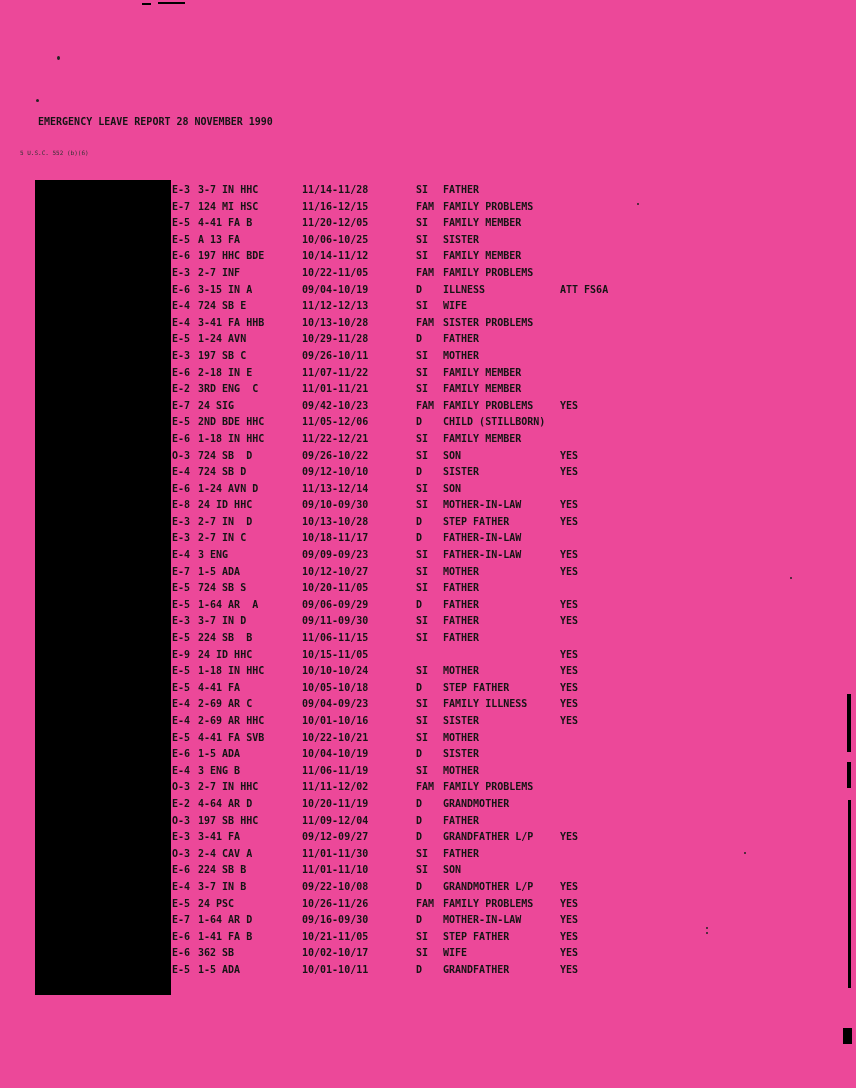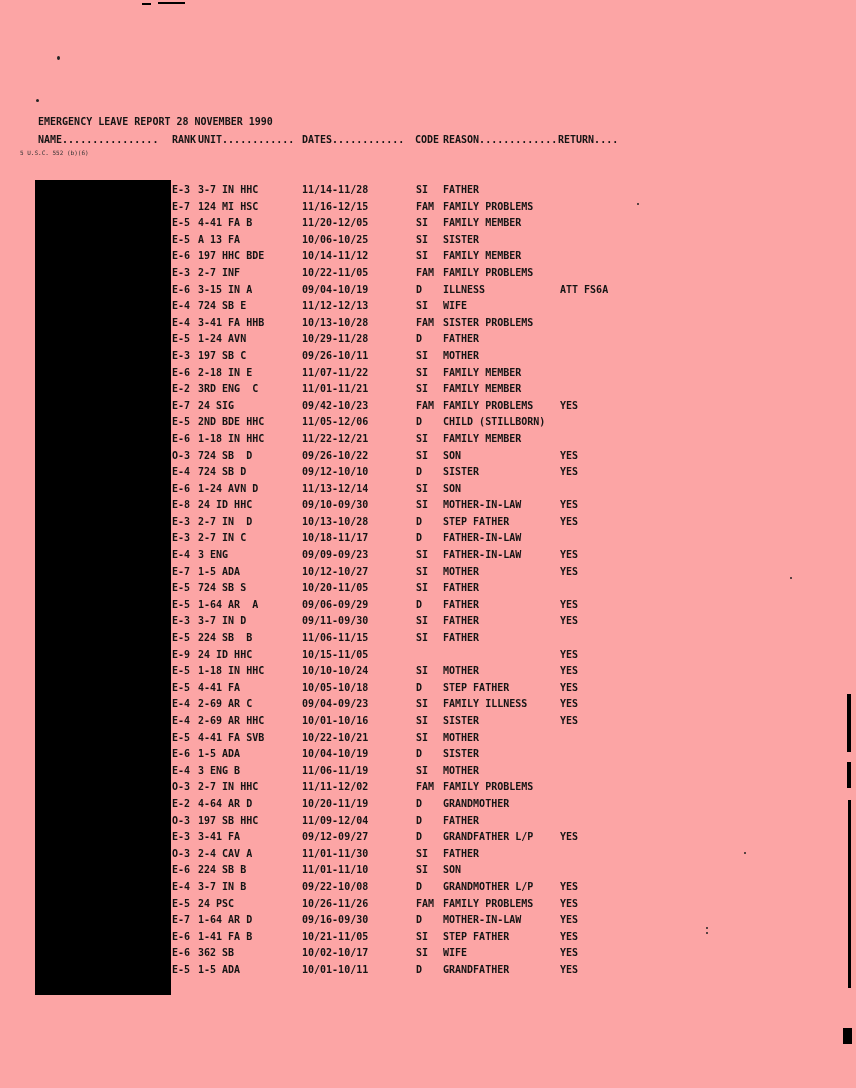--- a/index.html
+++ b/index.html
@@ -1,19 +1,19 @@
 <!DOCTYPE html>
 <html><head>
 <meta charset="utf-8">
 <style>
   html,body{margin:0;padding:0;background:#fff;}
   .page{
     position:relative;
     width:856px;height:1088px;
-    background:#fca5a5;
+    background:#ec4899;
     overflow:hidden;
     font-family:"DejaVu Sans Mono","Liberation Mono",monospace;
     color:#141414;
   }
   .doc-title{
     position:absolute;left:38px;top:116px;
     font-size:10px;font-weight:700;letter-spacing:0px;white-space:pre;
   }
   .col-header{position:absolute;top:134px;left:0;width:100%;height:14px;font-size:10px;font-weight:700;white-space:pre;}
   .col-header span{position:absolute;top:0;}
@@ -35,29 +35,20 @@
   .artifact{position:absolute;background:#000;}
   .speck{position:absolute;background:#222;border-radius:50%;}
 </style>
 </head>
 <body>
 
 <div class="page">
 
   <div class="doc-title">EMERGENCY LEAVE REPORT 28 NOVEMBER 1990</div>
 
-  <div class="col-header">
-    <span class="h-name">NAME................</span>
-    <span class="h-rank">RANK</span>
-    <span class="h-unit">UNIT............</span>
-    <span class="h-dates">DATES............</span>
-    <span class="h-code">CODE</span>
-    <span class="h-reason">REASON.............</span>
-    <span class="h-return">RETURN....</span>
-  </div>
 
   <div class="redaction-note">5 U.S.C. 552 (b)(6)</div>
 
   <div class="redaction-bar"></div>
 
   <div class="rows">
       <div class="row"><span class="cell rank">E-3</span><span class="cell unit">3-7 IN HHC</span><span class="cell dates">11/14-11/28</span><span class="cell code">SI</span><span class="cell reason">FATHER</span><span class="cell ret"></span></div>
       <div class="row"><span class="cell rank">E-7</span><span class="cell unit">124 MI HSC</span><span class="cell dates">11/16-12/15</span><span class="cell code">FAM</span><span class="cell reason">FAMILY PROBLEMS</span><span class="cell ret"></span></div>
       <div class="row"><span class="cell rank">E-5</span><span class="cell unit">4-41 FA B</span><span class="cell dates">11/20-12/05</span><span class="cell code">SI</span><span class="cell reason">FAMILY MEMBER</span><span class="cell ret"></span></div>
       <div class="row"><span class="cell rank">E-5</span><span class="cell unit">A 13 FA</span><span class="cell dates">10/06-10/25</span><span class="cell code">SI</span><span class="cell reason">SISTER</span><span class="cell ret"></span></div>

